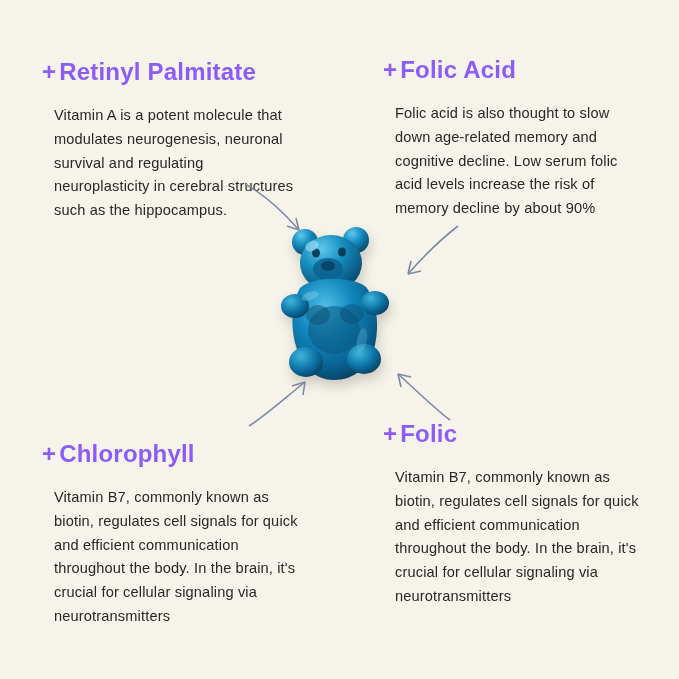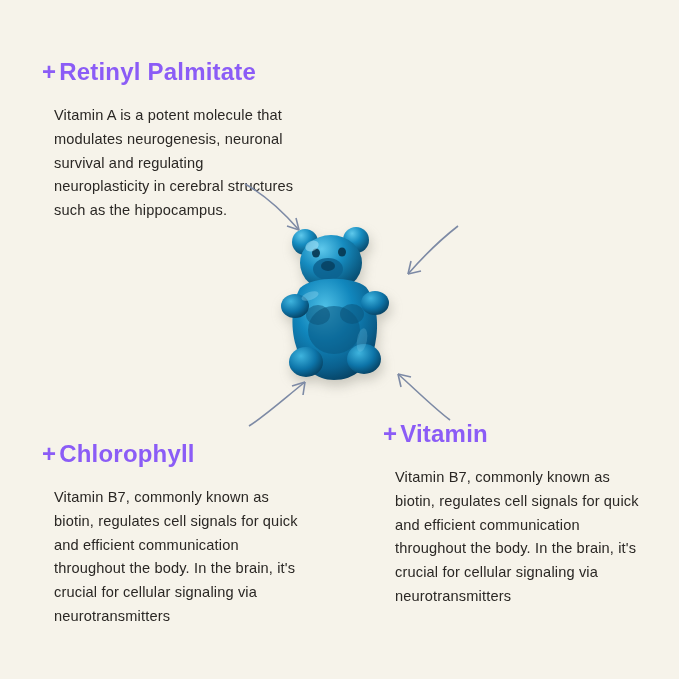--- a/index.html
+++ b/index.html
@@ -85,31 +85,37 @@
 
 <div class="canvas">
 
   <div class="quadrant q-tl">
     <h2 class="heading">
       <span class="plus">+</span><span>Retinyl Palmitate</span>
     </h2>
     <p class="body-text">Vitamin A is a potent  molecule that modulates neurogenesis, neuronal survival and regulating neuroplasticity in cerebral structures such as the hippocampus.</p>
   </div>
 
+  <div class="quadrant q-tr">
+    <h2 class="heading">
+      <span class="plus">+</span><span>Folic Acid</span>
+    </h2>
+    <p class="body-text">Folic acid is also thought to slow down age-related memory and cognitive decline. Low serum folic acid levels increase the risk of memory decline by about 90%</p>
+  </div>
 
   <div class="quadrant q-bl">
     <h2 class="heading">
       <span class="plus">+</span><span>Chlorophyll</span>
     </h2>
     <p class="body-text">Vitamin B7, commonly known as biotin, regulates cell signals for quick and efficient communication throughout the body. In the brain, it's crucial for cellular signaling via neurotransmitters</p>
   </div>
 
   <div class="quadrant q-br">
     <h2 class="heading">
-      <span class="plus">+</span><span>Vitamin</span>
+      <span class="plus">+</span><span>Folic</span>
     </h2>
     <p class="body-text">Vitamin B7, commonly known as biotin, regulates cell signals for quick and efficient communication throughout the body. In the brain, it's crucial for cellular signaling via neurotransmitters</p>
   </div>
 
   <div class="bear-wrap">
     <svg class="bear" viewBox="0 0 122 170" xmlns="http://www.w3.org/2000/svg">
       <defs>
         <radialGradient id="gBody" cx="38%" cy="28%" r="78%">
           <stop offset="0%" stop-color="#4fc0e6"></stop>
           <stop offset="42%" stop-color="#1187bd"></stop>

